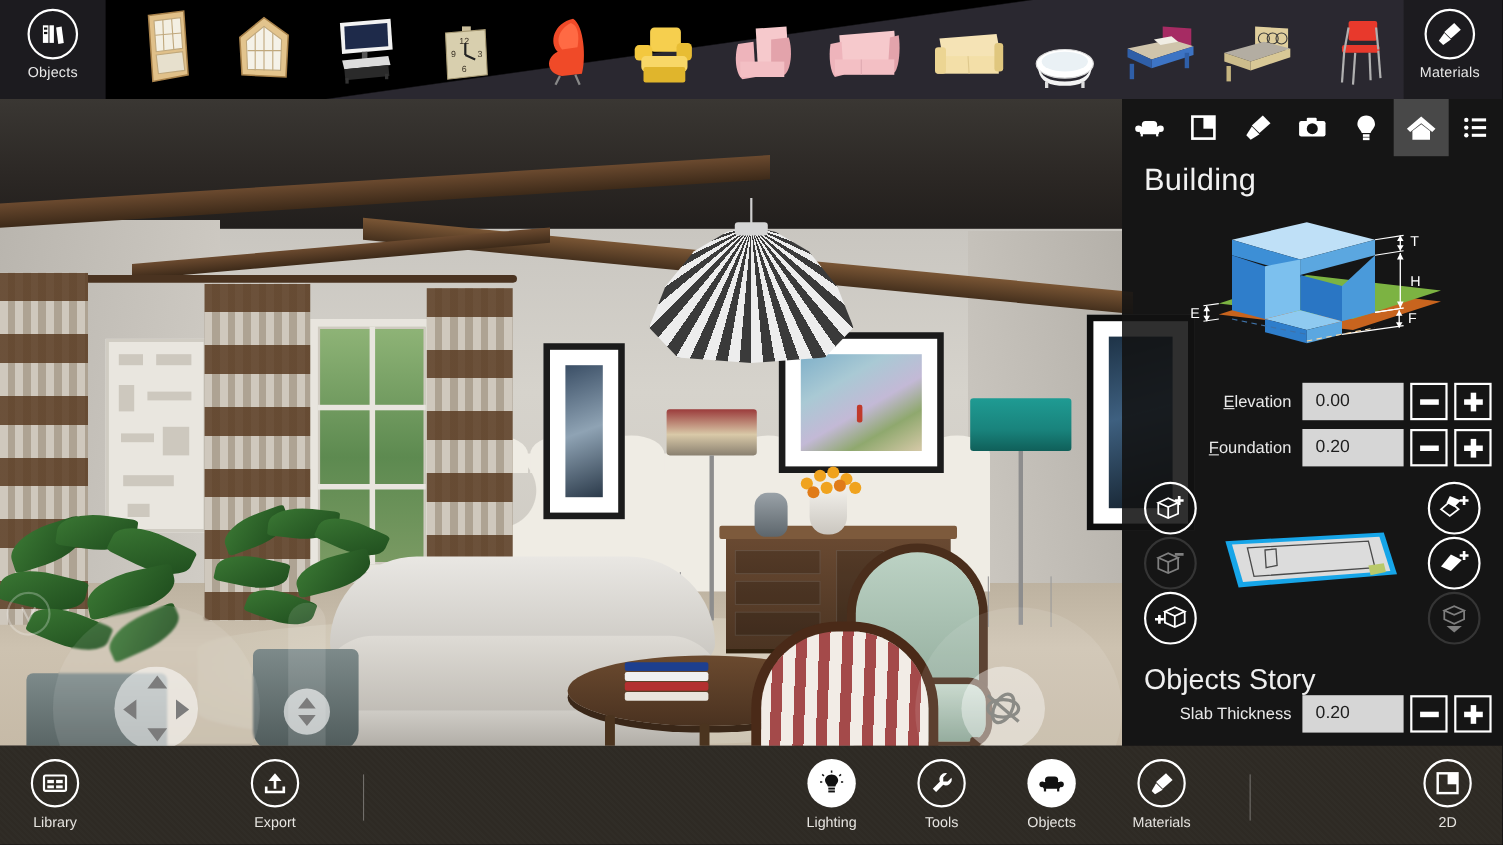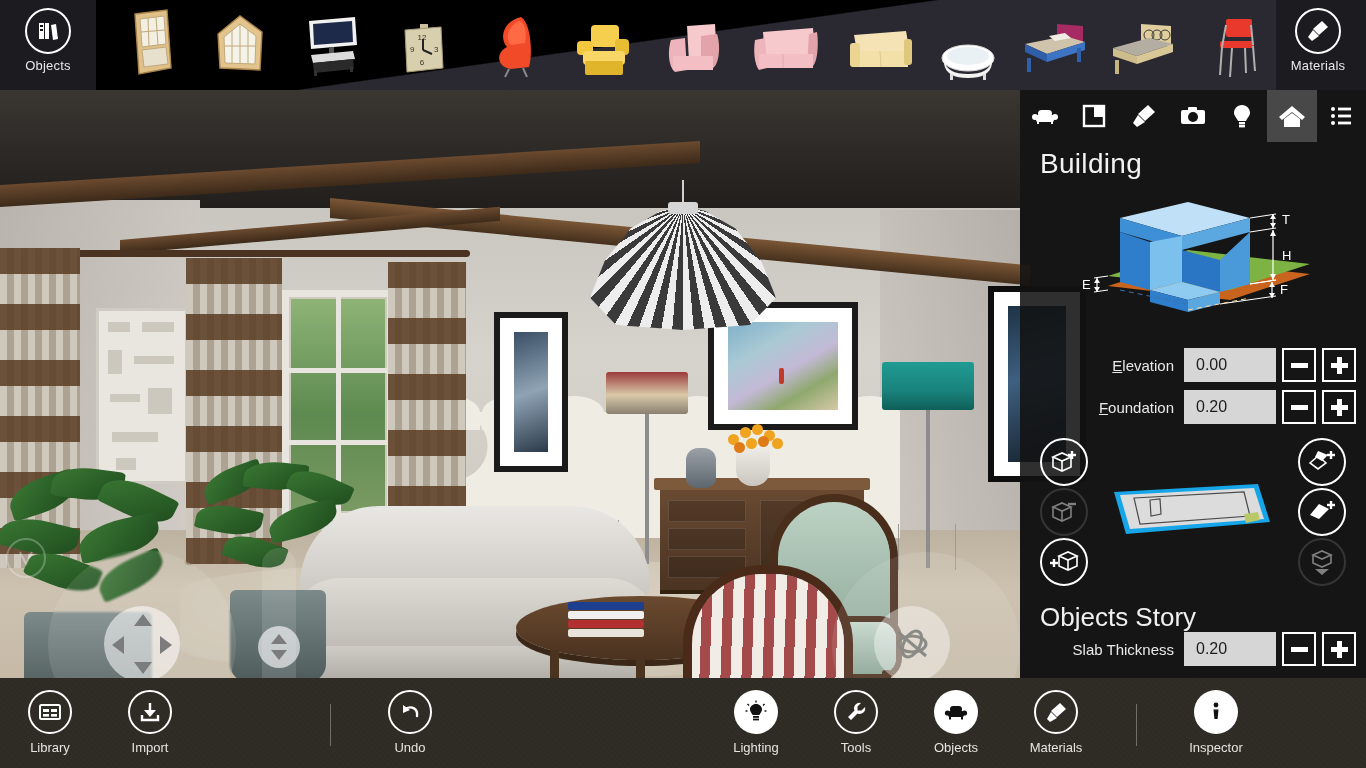--- a/index.html
+++ b/index.html
@@ -802,43 +802,34 @@
           <rect x="2" y="5" width="20" height="14" rx="1.5" fill="none" stroke="currentColor" stroke-width="2"></rect>
           <rect x="5" y="9" width="6" height="3" fill="currentColor"></rect>
           <rect x="13" y="9" width="6" height="3" fill="currentColor"></rect>
           <rect x="5" y="14" width="6" height="2.6" fill="currentColor"></rect>
           <rect x="13" y="14" width="6" height="2.6" fill="currentColor"></rect>
         </svg>
       </div>
       <span class="bb-label">Library</span>
     </div>
 
-    <div class="bb-item" style="left:100px">
+
+    <div class="bb-item" style="left:200px">
       <div class="bb-circ outline">
         <svg width="24" height="24" viewBox="0 0 24 24">
-          <line x1="12" y1="3" x2="12" y2="13" stroke="currentColor" stroke-width="2.4"></line>
-          <polygon points="12,17 6,10 18,10" fill="currentColor"></polygon>
+          <line x1="12" y1="17" x2="12" y2="7" stroke="currentColor" stroke-width="2.4"></line>
+          <polygon points="12,3 6,10 18,10" fill="currentColor"></polygon>
           <polyline points="4,15 4,20 20,20 20,15" fill="none" stroke="currentColor" stroke-width="2.4"></polyline>
         </svg>
       </div>
-      <span class="bb-label">Import</span>
-    </div>
-
+      <span class="bb-label">Export</span>
+    </div>
 
     <div class="bb-sep" style="left:330px"></div>
 
-    <div class="bb-item" style="left:360px">
-      <div class="bb-circ outline">
-        <svg width="24" height="24" viewBox="0 0 24 24">
-          <path d="M7 9 C14 5 20 9 19 16" fill="none" stroke="currentColor" stroke-width="2.4" stroke-linecap="round"></path>
-          <polygon points="5,5 5,13 12,10" fill="currentColor"></polygon>
-        </svg>
-      </div>
-      <span class="bb-label">Undo</span>
-    </div>
 
 
     <div class="bb-item" style="left:806px">
       <div class="bb-circ outline">
         <svg width="24" height="24" viewBox="0 0 24 24">
           <path d="M17 3 A5.5 5.5 0 0 0 10.5 10.5 L4 17 L7 20 L13.5 13.5 A5.5 5.5 0 0 0 21 7 L17.5 10.5 L13.5 10.5 L13.5 6.5 Z" fill="currentColor"></path>
         </svg>
       </div>
       <span class="bb-label">Tools</span>
     </div>
@@ -878,24 +869,24 @@
         <svg width="24" height="24" viewBox="0 0 24 24">
           <path d="M16 3 L22 9 L13 17 L7 11 Z" fill="currentColor"></path>
           <path d="M7 12 L13 18 L6 22 L3 19 Z" fill="currentColor"></path>
         </svg>
       </div>
       <span class="bb-label">Materials</span>
     </div>
 
     <div class="bb-sep" style="left:1136px"></div>
 
-    <div class="bb-item" style="left:1166px">
-      <div class="bb-circ filled">
+
+    <div class="bb-item" style="left:1266px">
+      <div class="bb-circ outline">
         <svg width="24" height="24" viewBox="0 0 24 24">
-          <circle cx="12" cy="5" r="2.4" fill="currentColor"></circle>
-          <path d="M9.5 9.5 L14.5 9.5 L13.6 19 L10.4 19 Z" fill="currentColor"></path>
-        </svg>
-      </div>
-      <span class="bb-label">Inspector</span>
-    </div>
-
+          <rect x="3" y="3" width="18" height="18" fill="none" stroke="currentColor" stroke-width="2.2"></rect>
+          <rect x="12" y="3" width="9" height="10" fill="currentColor"></rect>
+        </svg>
+      </div>
+      <span class="bb-label">2D</span>
+    </div>
   </div>
 </div>
 
 </body></html>

